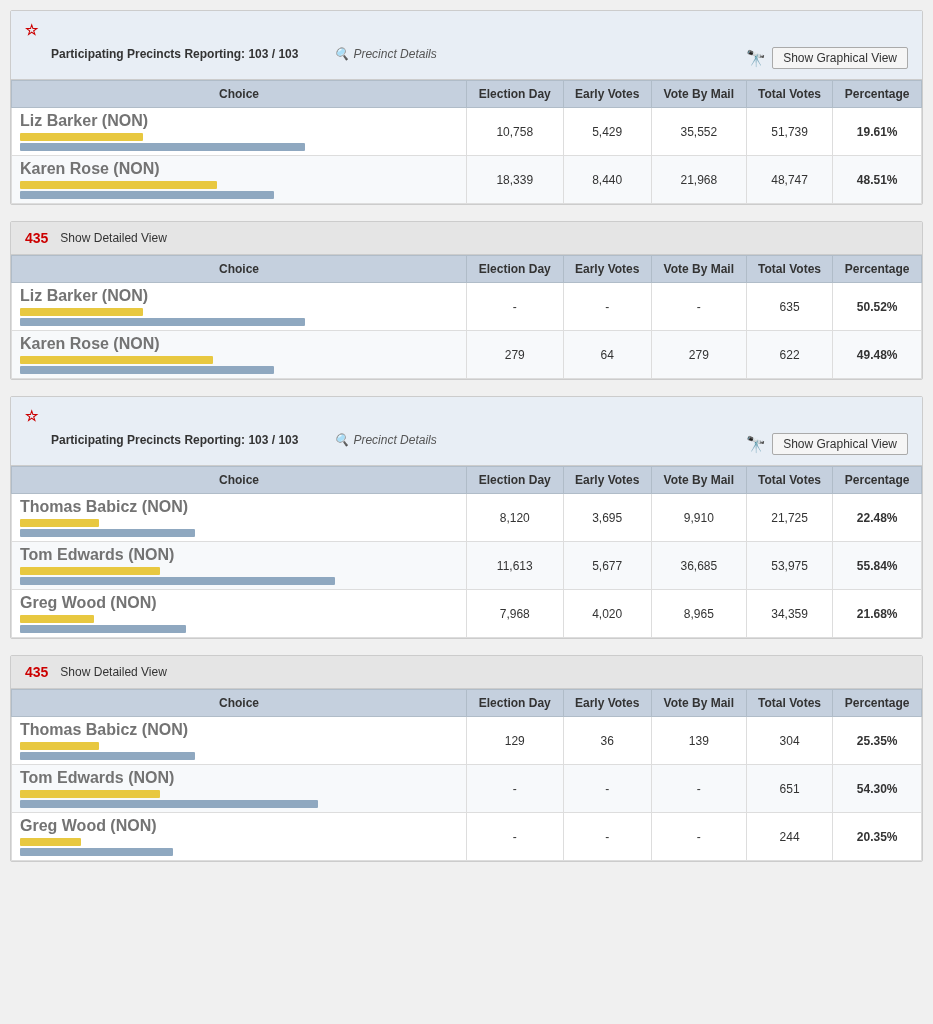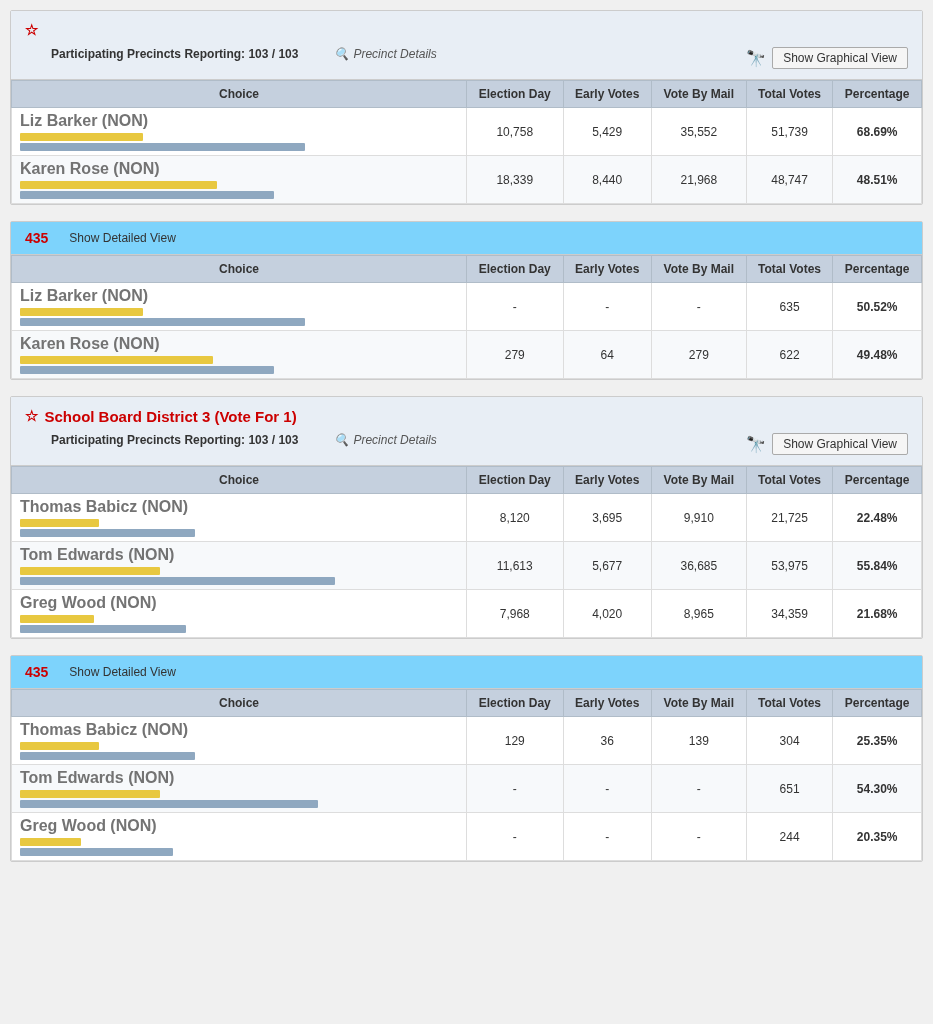--- a/index.html
+++ b/index.html
@@ -140,26 +140,26 @@
     }
 
     
     .detail-card {
       background: #fff;
       border: 1px solid #ccc;
       margin-bottom: 16px;
       border-radius: 2px;
     }
     .detail-header {
-      background: #7dd3fc;
+      background: #e5e5e5;
       padding: 8px 14px;
       border-bottom: 1px solid #ccc;
       display: flex;
       align-items: center;
-      gap: 21px;
+      gap: 12px;
     }
     .detail-number {
       color: #cc0000;
       font-weight: bold;
       font-size: 14px;
     }
     .detail-link {
       color: #333;
       font-size: 12px;
       cursor: pointer;
@@ -206,21 +206,21 @@
             <div class="candidate-name">Liz Barker (NON)</div>
             <div class="bar-container">
               <div class="bar-yellow" style="width: 28%;"></div>
               <div class="bar-blue" style="width: 65%;"></div>
             </div>
           </td>
           <td>10,758</td>
           <td>5,429</td>
           <td>35,552</td>
           <td>51,739</td>
-          <td class="percentage-col">68.69%</td>
+          <td class="percentage-col">19.61%</td>
         </tr>
         <tr>
           <td class="choice-cell">
             <div class="candidate-name">Karen Rose (NON)</div>
             <div class="bar-container">
               <div class="bar-yellow" style="width: 45%;"></div>
               <div class="bar-blue" style="width: 58%;"></div>
             </div>
           </td>
           <td>18,339</td>
@@ -279,21 +279,20 @@
           <td class="percentage-col">49.48%</td>
         </tr>
       </tbody>
   </table>
 </div>
 
 <div class="section-card">
   <div class="section-header">
     <div class="section-title">
       <span class="star-icon">☆</span>
-      <span>School Board District 3 (Vote For 1)</span>
     </div>
     <div class="section-meta">
       <span class="precincts">
         <span>Participating Precincts Reporting:</span>
         <span>103 / 103</span>
       </span>
       <div class="precinct-details">
         <span>🔍</span>
         <span>Precinct Details</span>
       </div>

